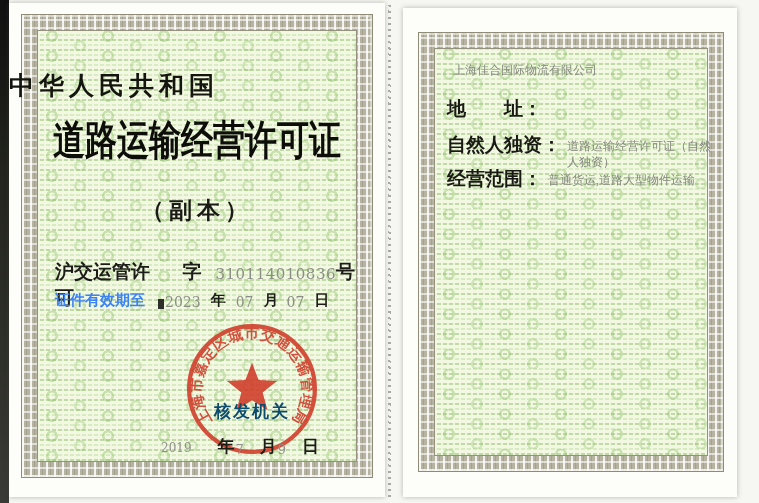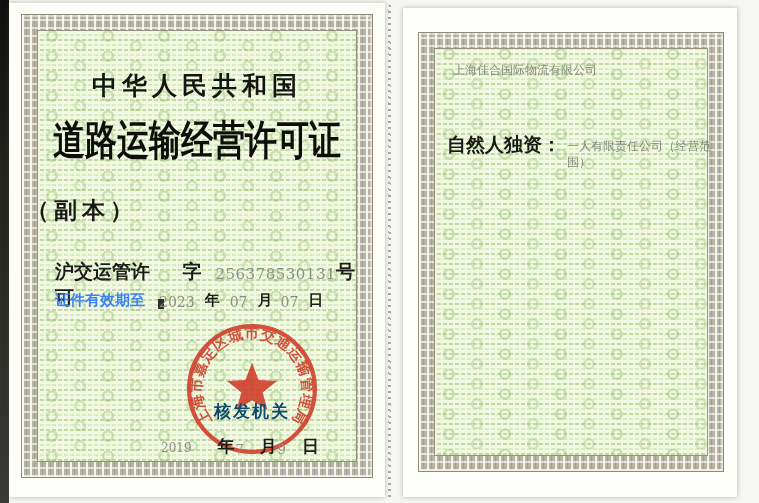--- a/index.html
+++ b/index.html
@@ -27,38 +27,38 @@
     background-color:#f2f8e2;
     background-image:
       radial-gradient(circle at 14px 5px,  rgba(134,188,94,0) 3.2px, rgba(134,188,94,.38) 3.8px, rgba(134,188,94,.38) 5.6px, rgba(134,188,94,0) 6.2px),
       radial-gradient(circle at 42px 15px, rgba(134,188,94,0) 3.2px, rgba(134,188,94,.30) 3.8px, rgba(134,188,94,.30) 5.6px, rgba(134,188,94,0) 6.2px),
       repeating-linear-gradient(90deg, rgba(242,248,226,.92) 0 2px, rgba(242,248,226,0) 2px 6px),
       repeating-linear-gradient(0deg,
         rgba(118,172,78,.40) 0 1.8px, rgba(0,0,0,0) 1.8px 5px,
         rgba(148,198,108,.26) 5px 6.6px, rgba(0,0,0,0) 6.6px 10px);
     background-size:56px 20px,56px 20px,auto,auto;}
   
-  .lp-country{position:absolute;left:0;right:0;top:66px;text-align:center;z-index:3;
+  .lp-country{position:absolute;left:0;right:0;top:66px;text-align:left;z-index:3;
     font-family:"Liberation Serif",serif;font-weight:700;font-size:25px;letter-spacing:5px;color:#15150f;}
   .lp-title{position:absolute;left:0;right:0;top:110px;text-align:center;z-index:3;white-space:nowrap;
     font-family:"Liberation Serif",serif;font-weight:900;font-size:41px;color:#0d0d0a;
     transform:scaleX(.78);transform-origin:50% 50%;}
-  .lp-sub{position:absolute;left:0;right:0;top:192px;z-index:3;
-    font-family:"Liberation Serif",serif;font-weight:700;font-size:23px;letter-spacing:5px;color:#1a1a14;margin-left:17px;}
+  .lp-sub{position:absolute;left:0;right:0;top:192px;text-align:center;z-index:3;
+    font-family:"Liberation Serif",serif;font-weight:700;font-size:23px;letter-spacing:5px;color:#1a1a14;}
   .lp-license{position:absolute;left:46px;top:256px;width:300px;display:flex;align-items:baseline;z-index:3;}
   .lic-prefix,.lic-zi,.lic-hao{font-weight:700;font-size:19px;color:#1d1d18;}
   .redaction{display:inline-block;width:7px;height:10px;background:#2e2e2a;margin-left:2px;align-self:flex-end;margin-bottom:2px;}
   .lic-zi{margin-left:18px;}
   .lic-num{margin-left:14px;font-family:"DejaVu Serif",serif;font-size:15px;color:#8b8e84;position:relative;top:1px;letter-spacing:.5px;}
   .lic-hao{margin-left:auto;}
   .lp-validity{position:absolute;left:46px;top:288px;display:flex;align-items:baseline;z-index:3;}
   .val-label{font-weight:700;font-size:15px;color:#3b82f6;}
   .val-num{font-family:"DejaVu Serif",serif;font-size:14px;color:#8b8e84;position:relative;top:2px;}
   .val-unit{font-weight:700;font-size:15px;color:#1d1d18;margin-left:10px;}
-  .ml2{margin-left:14px;} .ml8{margin-left:8px;} .ml10{margin-left:10px;}
+  .ml2{margin-left:20px;} .ml8{margin-left:8px;} .ml10{margin-left:10px;}
   .lp-seal{position:absolute;left:172px;top:313px;width:142px;height:142px;z-index:2;opacity:.88;}
   .lp-issuer{position:absolute;left:178px;top:397px;width:130px;text-align:center;z-index:3;
     font-weight:700;font-size:17px;letter-spacing:2px;color:#0c4a6e;}
   .lp-date{position:absolute;left:152px;top:432px;display:flex;align-items:baseline;z-index:3;}
   .date-year{font-family:"DejaVu Serif",serif;font-size:12px;color:#90908a;}
   .date-unit{font-weight:700;font-size:17px;color:#1d1d18;}
   .date-unit.u1{margin-left:26px;} .date-unit.u2{margin-left:16px;} .date-unit.u3{margin-left:16px;}
   .date-small{font-family:"DejaVu Serif",serif;font-size:13px;color:#90908a;margin-left:1px;position:relative;top:2px;}
   
   .field-row{position:absolute;left:44px;right:20px;display:flex;align-items:flex-start;z-index:3;}
@@ -78,21 +78,21 @@
     </div>
 
     <div class="lp-country">中华人民共和国</div>
     <div class="lp-title">道路运输经营许可证</div>
     <div class="lp-sub">（副本）</div>
 
     <div class="lp-license">
       <span class="lic-prefix">沪交运管许可</span>
       <span class="redaction"></span>
       <span class="lic-zi">字</span>
-      <span class="lic-num">256378530131</span>
+      <span class="lic-num">310114010836</span>
       <span class="lic-hao">号</span>
     </div>
 
     <div class="lp-validity">
       <span class="val-label">证件有效期至</span>
       <span class="val-num ml2">2023</span>
       <span class="val-unit">年</span>
       <span class="val-num ml10">07</span>
       <span class="val-unit">月</span>
       <span class="val-num ml8">07</span>
@@ -124,19 +124,24 @@
 
   <div class="page page-right">
     <div class="frame">
       <div class="inner security-bg"></div>
     </div>
 
     <div class="field-row" style="top:48px">
       <span class="f-value">上海佳合国际物流有限公司</span>
     </div>
     <div class="field-row" style="top:88px">
+      <span class="f-label">地　　址：</span>
     </div>
     <div class="field-row" style="top:124px">
       <span class="f-label">自然人独资：</span>
-      <span class="f-value">一人有限责任公司（经营范围）</span>
+      <span class="f-value">道路运输经营许可证（自然人独资）</span>
+    </div>
+    <div class="field-row" style="top:158px">
+      <span class="f-label">经营范围：</span>
+      <span class="f-value">普通货运,道路大型物件运输</span>
     </div>
   </div>
 </div>
 
 </body></html>

